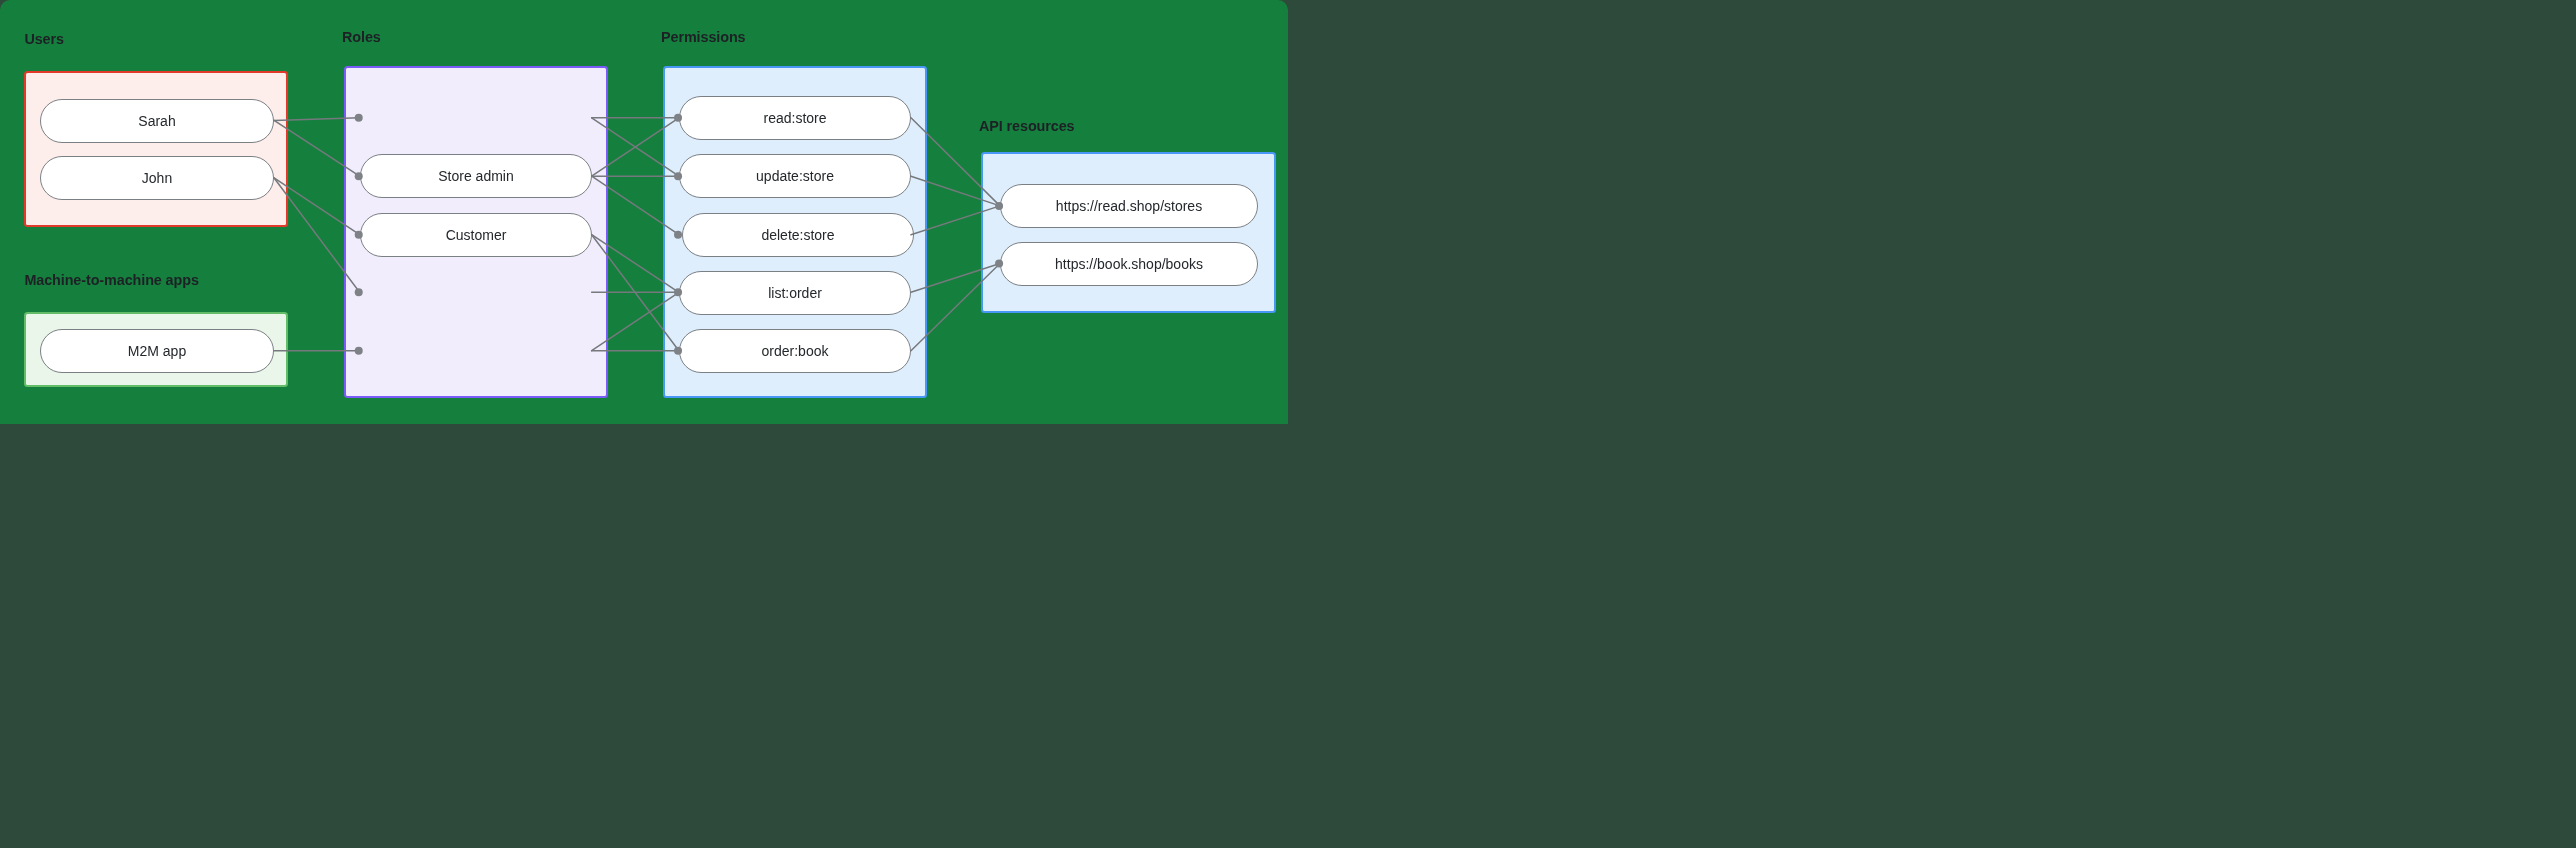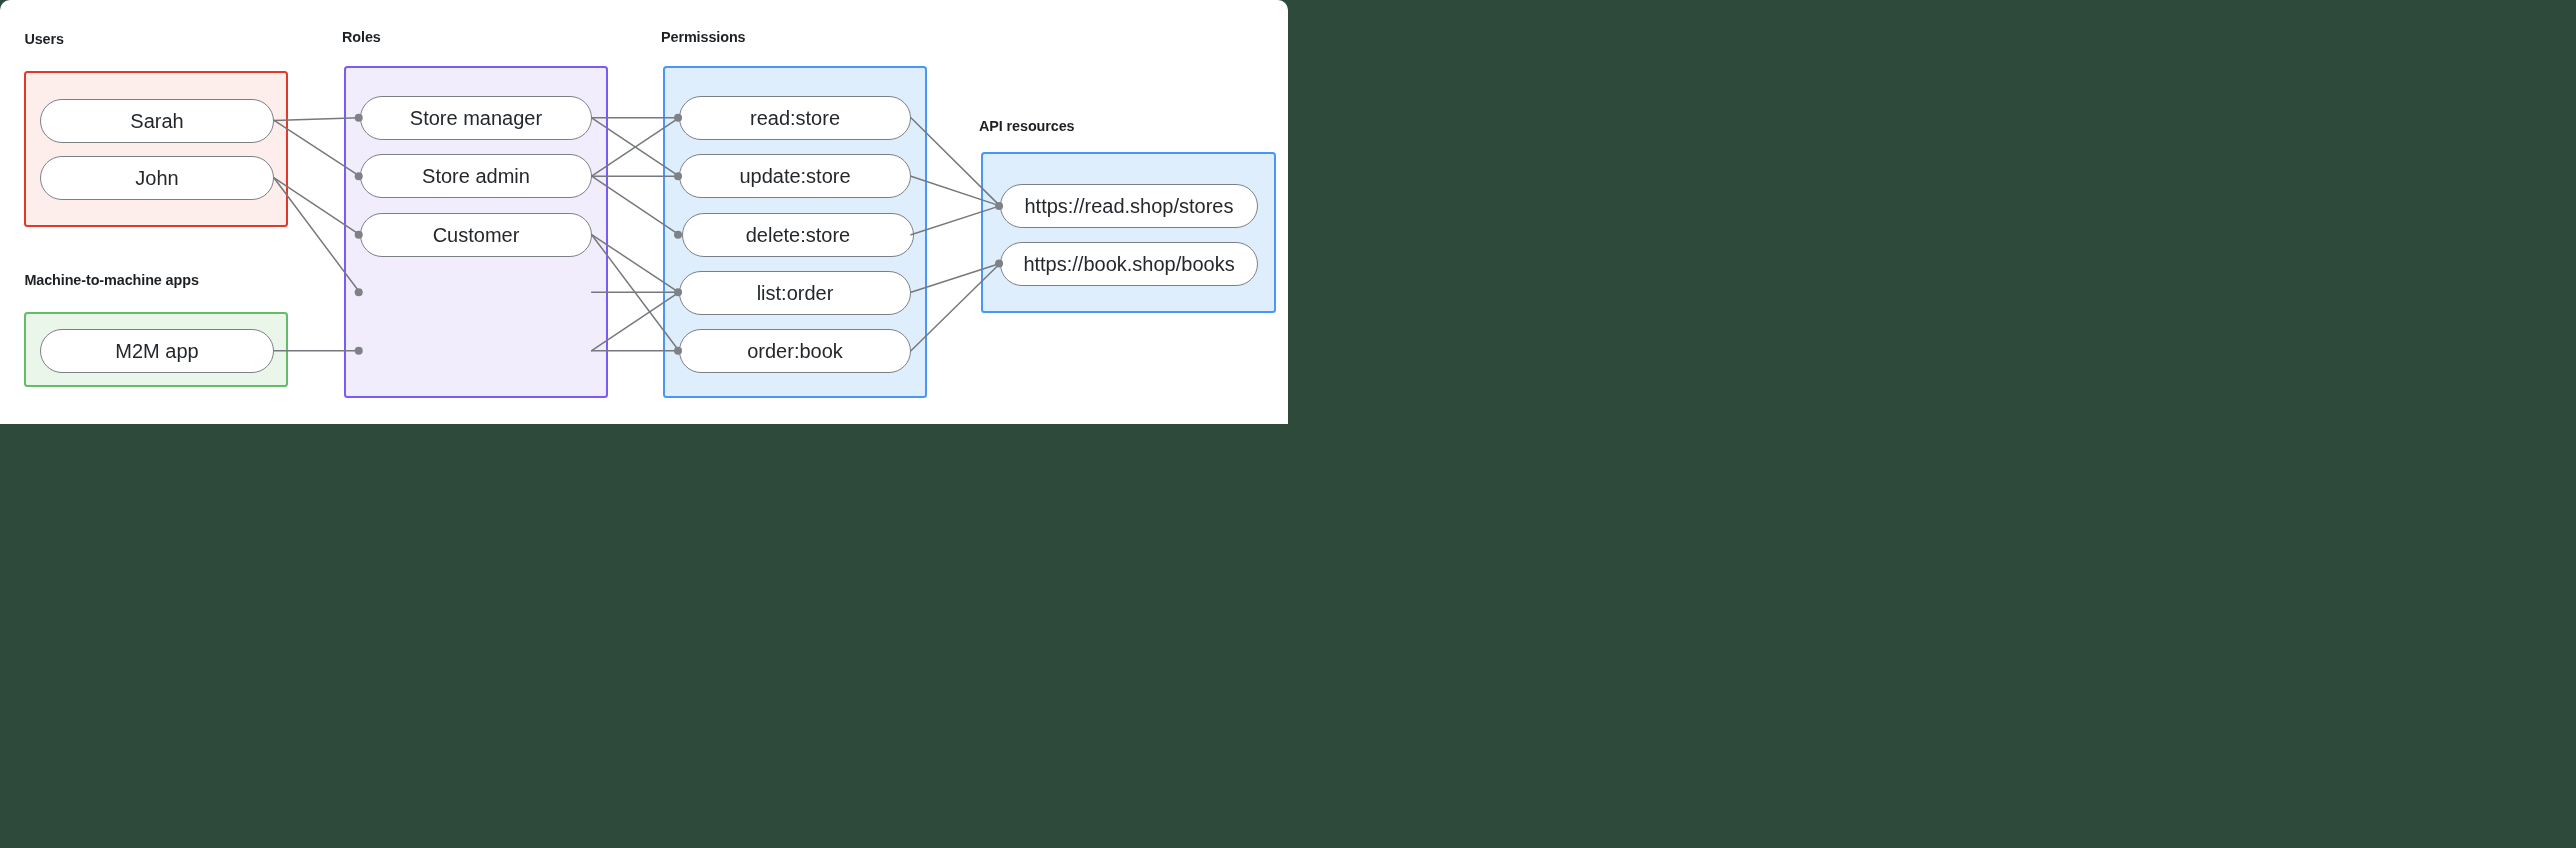--- a/index.html
+++ b/index.html
@@ -3,37 +3,37 @@
 <meta charset="utf-8">
 <style>
   html,body{margin:0;padding:0;}
   body{
     background:#2e4a3a;
     font-family:"Liberation Sans","DejaVu Sans",sans-serif;
     width:1288px;height:424px;overflow:hidden;
   }
   .page{
     position:relative;width:1288px;height:436px;
-    background:#ffffff;border-radius:10px;overflow:hidden;
+    background:#15803d;border-radius:10px;overflow:hidden;
   }
   .group-label{
     position:absolute;font-size:14.4px;font-weight:600;color:#1d2125;
     letter-spacing:-0.1px;white-space:nowrap;z-index:2;
   }
   .group-box{
     position:absolute;border-radius:3.5px;border:2.2px solid #888;
     box-sizing:border-box;z-index:1;
   }
   .pill{
     position:absolute;height:44px;border-radius:22px;background:#ffffff;
     border:1.6px solid #7b8085;box-sizing:border-box;z-index:3;
     display:flex;align-items:center;justify-content:center;
   }
   .pill span{
-    font-size:20px;font-weight:400;color:#24282c;white-space:nowrap;
+    font-size:14px;font-weight:400;color:#24282c;white-space:nowrap;
   }
   #edge-layer{
     position:absolute;left:0;top:0;width:1288px;height:424px;
     z-index:5;pointer-events:none;
   }
 </style>
 </head>
 <body>
 
 <div class="page">
@@ -48,23 +48,20 @@
   </div>
 
   <div class="group-label" style="left:24.4px;top:272px">Machine-to-machine apps</div>
   <div class="group-box" style="left: 24.4px; top: 312px; width: 264px; height: 75px; border-color: rgb(99, 188, 103); background-color: rgb(233, 246, 233);"></div>
   <div class="pill" style="left:40px;top:329px;width:234px">
     <span>M2M app</span>
   </div>
 
   <div class="group-label" style="left:342px;top:29px">Roles</div>
   <div class="group-box" style="left: 344px; top: 66px; width: 264px; height: 332px; border-color: rgb(123, 91, 247); background-color: rgb(242, 237, 253);"></div>
-  <div class="pill" style="left:360px;top:96px;width:232px">
-    <span>Store manager</span>
-  </div>
   <div class="pill" style="left:360px;top:154px;width:232px">
     <span>Store admin</span>
   </div>
   <div class="pill" style="left:360px;top:213px;width:232px">
     <span>Customer</span>
   </div>
 
   <div class="group-label" style="left:661px;top:29px">Permissions</div>
   <div class="group-box" style="left: 663px; top: 66px; width: 264px; height: 332px; border-color: rgb(72, 151, 247); background-color: rgb(223, 238, 253);"></div>
   <div class="pill" style="left:679px;top:96px;width:232px">

